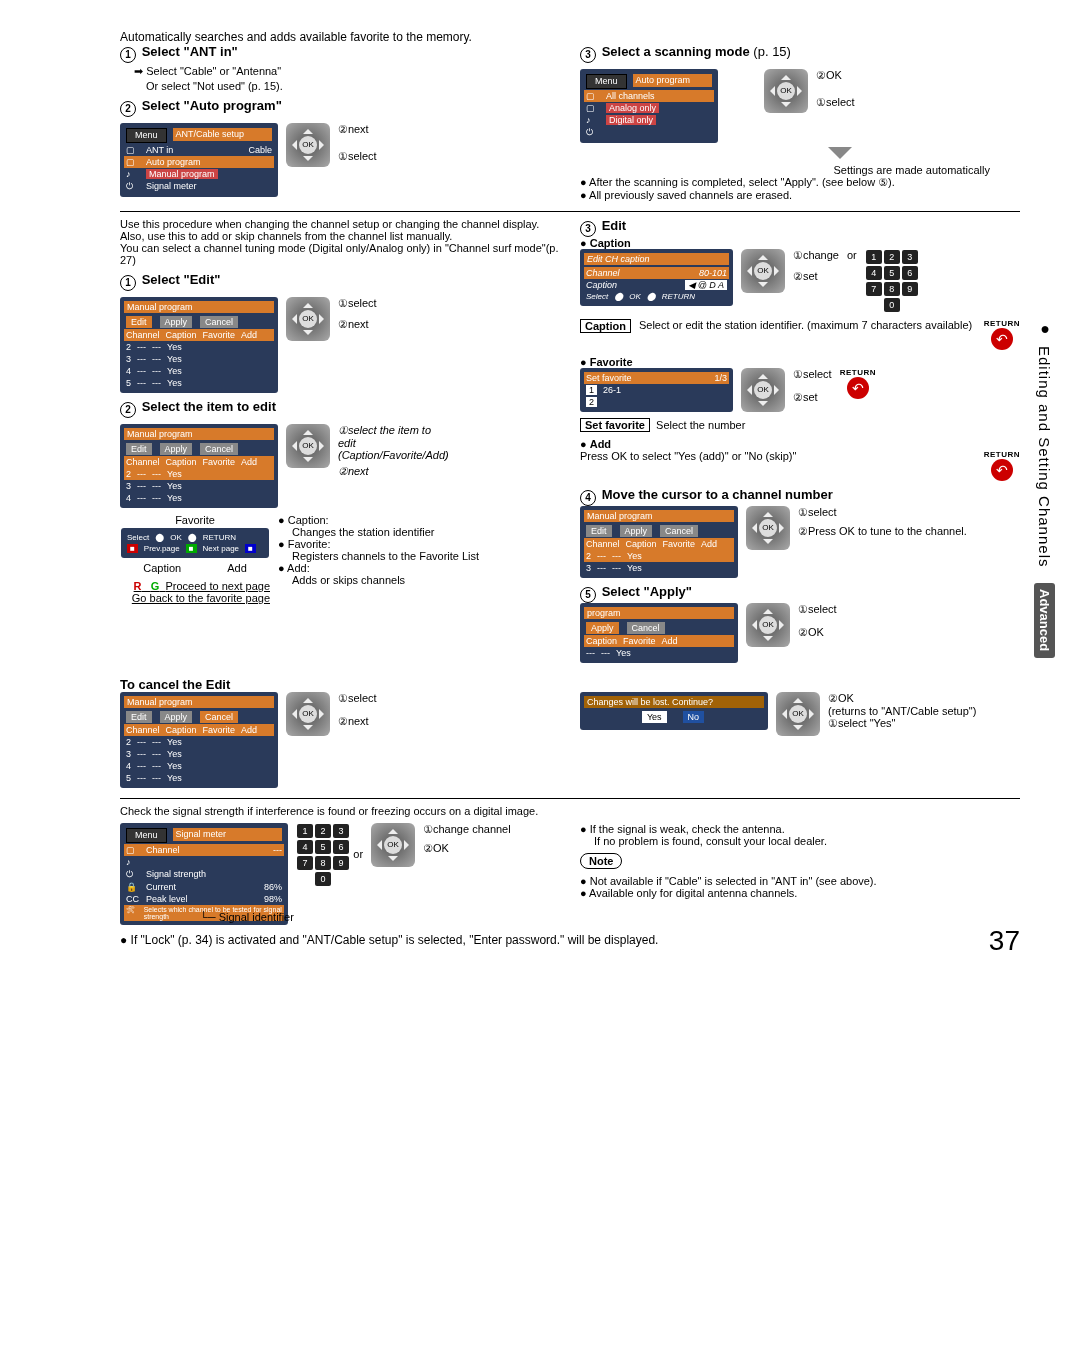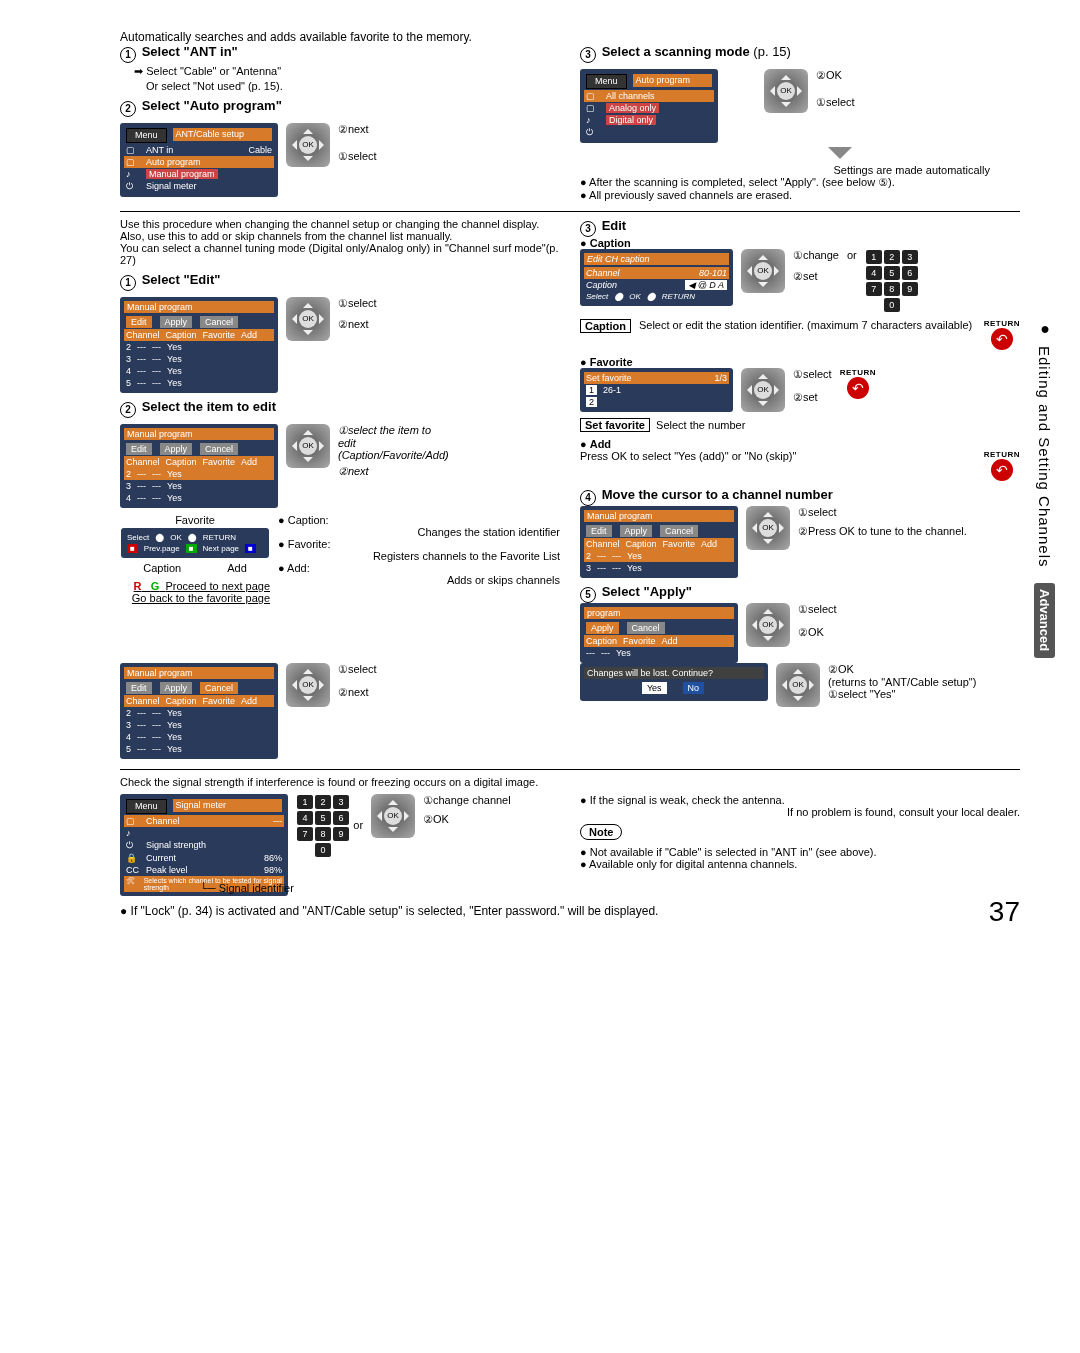--- a/index.html
+++ b/index.html
@@ -153,21 +153,21 @@
   }
   .ret::before{content:"↶";color:#fff;position:absolute;top:50%;left:50%;transform:translate(-50%,-52%);font-size:14px;}
   .retlbl{font-size:8px;font-weight:bold;letter-spacing:.5px;}
   .arrdn{display:inline-block;width:0;height:0;border:12px solid transparent;border-top-color:#888;border-bottom:none;}
   .note{border:1px solid #000;border-radius:10px;padding:1px 8px;font-weight:bold;display:inline-block;font-size:11px;}
   .box{border:1px solid #000;padding:0 4px;font-weight:bold;display:inline-block;font-size:11px;}
   .footnote{margin-top:10px;font-size:12px;}
   .pgno{position:absolute;right:60px;bottom:20px;font-size:28px;}
   .flex{display:flex;align-items:flex-start;gap:8px;}
   .sm{font-size:11px;}
-  .ind{margin-left:14px;text-align:right;}
+  .ind{margin-left:14px;}
   .mt4{margin-top:6px;}
 </style>
 </head>
 <body>
 
 <div class="page">
 
   <div class="rtab">
     <div class="dot">●</div>
     <div class="v">Editing and Setting Channels</div>
@@ -550,20 +550,21 @@
             <span class="a u"></span>
             <span class="a d"></span>
             <span class="a l"></span>
             <span class="a r"></span>
           </div>
         <div class="sm">①<span>select</span><div style="margin-top:10px">②<span>OK</span></div></div>
       </div>
     </div>
   </div>
 
+  <div class="h mt4" style="margin-top:14px;">To cancel the Edit</div>
   <div class="cols">
     <div class="col flex">
       <div class="osd" style="width:150px;">
         <span class="ttl">Manual program</span>
         <div class="row">
             <span class="tab">Edit</span>
             <span class="tab">Apply</span>
             <span class="tab on">Cancel</span>
           </div>
         <div class="row" style="background:#d77a2a">
@@ -600,21 +601,21 @@
       <div class="dpad">
           <span class="a u"></span>
           <span class="a d"></span>
           <span class="a l"></span>
           <span class="a r"></span>
         </div>
       <div class="sm">①<span>select</span><div style="margin-top:10px">②<span>next</span></div></div>
     </div>
     <div class="col flex">
       <div class="osd" style="width:180px;">
-        <div style="background:#404040;padding:1px 3px;">Changes will be lost. Continue?</div>
+        <div style="background:#a16207;padding:1px 3px;">Changes will be lost. Continue?</div>
         <div class="row" style="justify-content:center;gap:14px;padding:3px 0;">
           <span class="tab" style="background:#fff;color:#000">Yes</span>
           <span class="tab" style="background:#2050a0">No</span>
         </div>
       </div>
       <div class="dpad">
           <span class="a u"></span>
           <span class="a d"></span>
           <span class="a l"></span>
           <span class="a r"></span>

